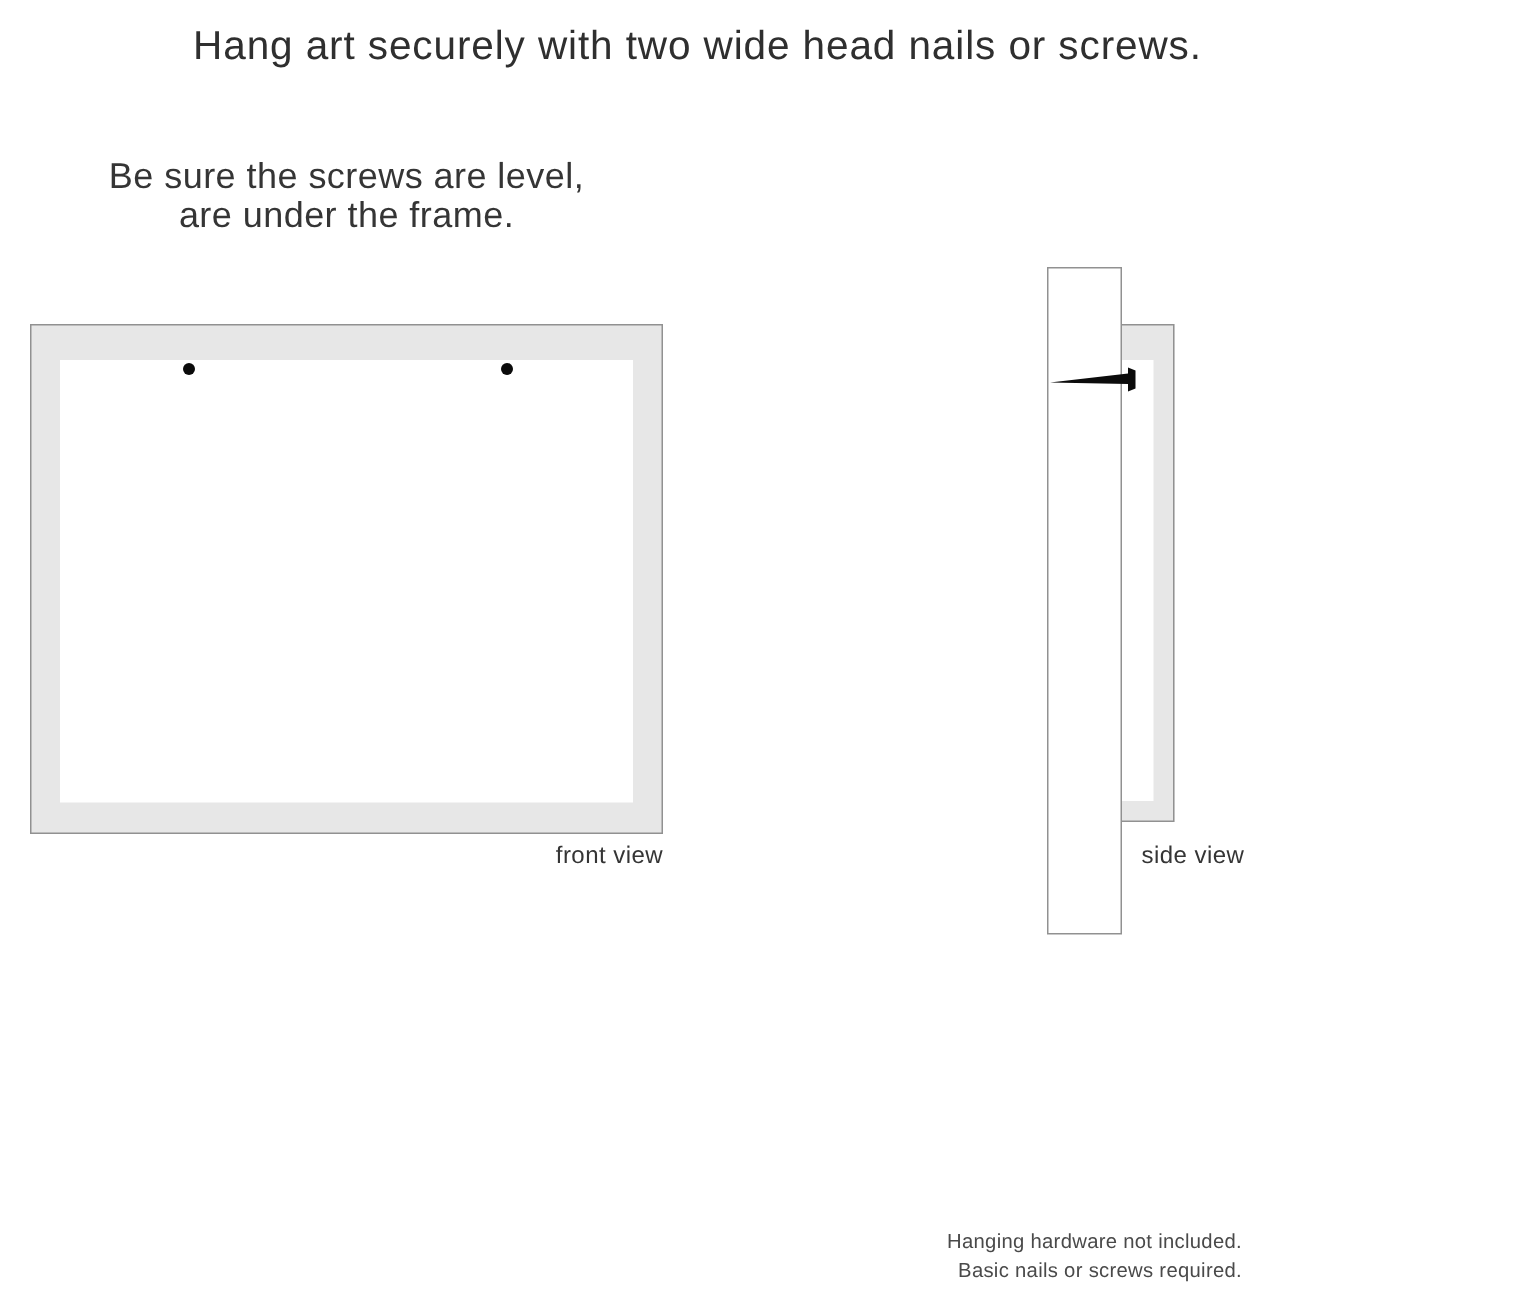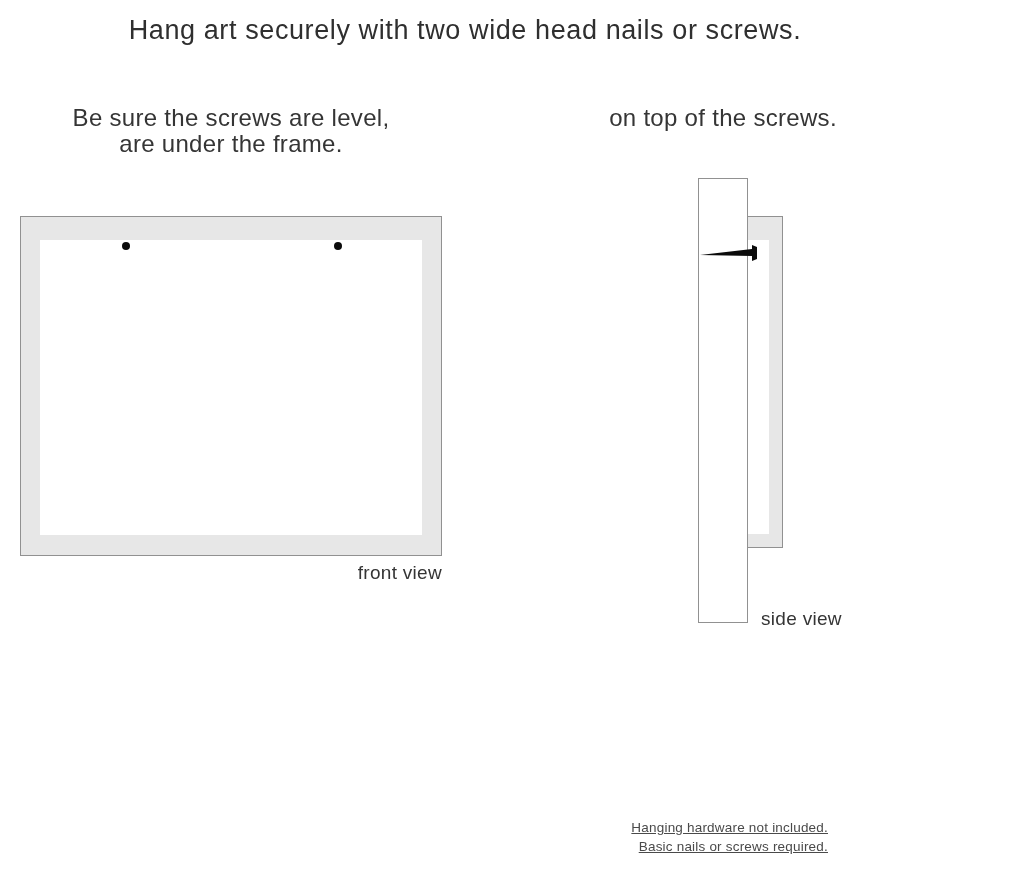--- a/index.html
+++ b/index.html
@@ -31,23 +31,23 @@
     position: absolute; left: 19px; top: 23px; width: 382px; height: 295px;
     background: #ffffff;
   }
   .screw-dot {
     position: absolute; top: 25px; width: 8px; height: 8px;
     border-radius: 50%; background: var(--nail, #0b0b0b);
   }
   .screw-dot.left  { left: 101px; }
   .screw-dot.right { left: 313px; }
 
-  .view-label { position: absolute; font-size: 19px; color: #353535; letter-spacing: 0.3px; }
+  .view-label { position: absolute; font-size: 16px; color: #353535; letter-spacing: 0.3px; }
   .front-label { top: 562px; left: 240px; width: 202px; text-align: right; }
-  .side-label  { top: 562px; left: 761px; margin-top: 46px; }
+  .side-label  { top: 562px; left: 761px; }
 
   
   .side-gray {
     position: absolute; left: 747px; top: 216px; width: 36px; height: 332px;
     background: var(--frame-fill, #e7e7e7); border: 1px solid var(--outline, #919191);
     z-index: 1;
   }
   .side-gray-inner {
     position: absolute; left: 0px; top: 23px; width: 21px; height: 294px;
     background: #ffffff;
@@ -56,37 +56,35 @@
     position: absolute; left: 698px; top: 178px; width: 50px; height: 445px;
     background: #ffffff; border: 1px solid var(--outline, #919191);
     z-index: 2;
   }
   .nail { position: absolute; left: 700px; top: 242px; z-index: 3; }
 
   .footnote {
     position: absolute; right: 16px; top: 819px;
     text-align: right; font-size: 13.5px; line-height: 18.5px; color: #4a4a4a;
     letter-spacing: 0.2px;
-    text-decoration: underline;
   }
 </style>
 </head>
 <body>
 
 <div class="canvas">
 
   <div class="title">Hang art securely with two wide head nails or screws.</div>
 
   <div class="instr instr-left">
     <div>Be sure the screws are level,</div>
     <div>are under the frame.</div>
   </div>
 
   <div class="instr instr-right">
-    <div>on top of the screws.</div>
   </div>
 
   <div class="front-frame">
     <div class="front-mat"></div>
     <div class="screw-dot left"></div>
     <div class="screw-dot right"></div>
   </div>
   <div class="view-label front-label">front view</div>
 
   <div class="side-gray">

